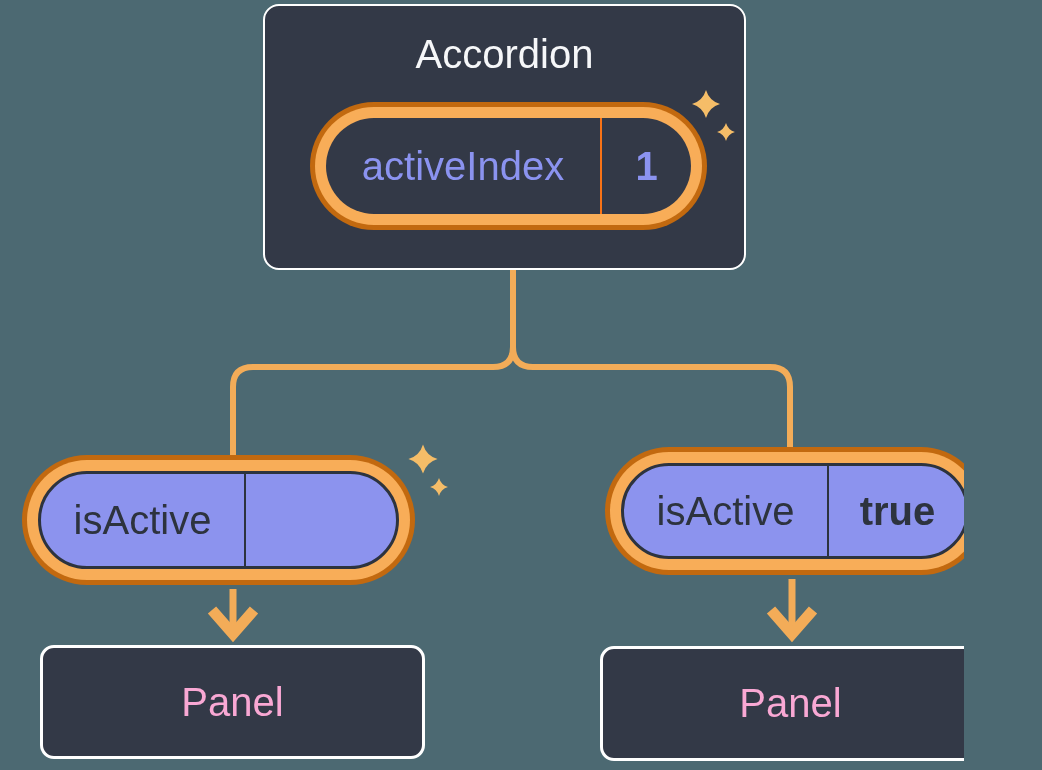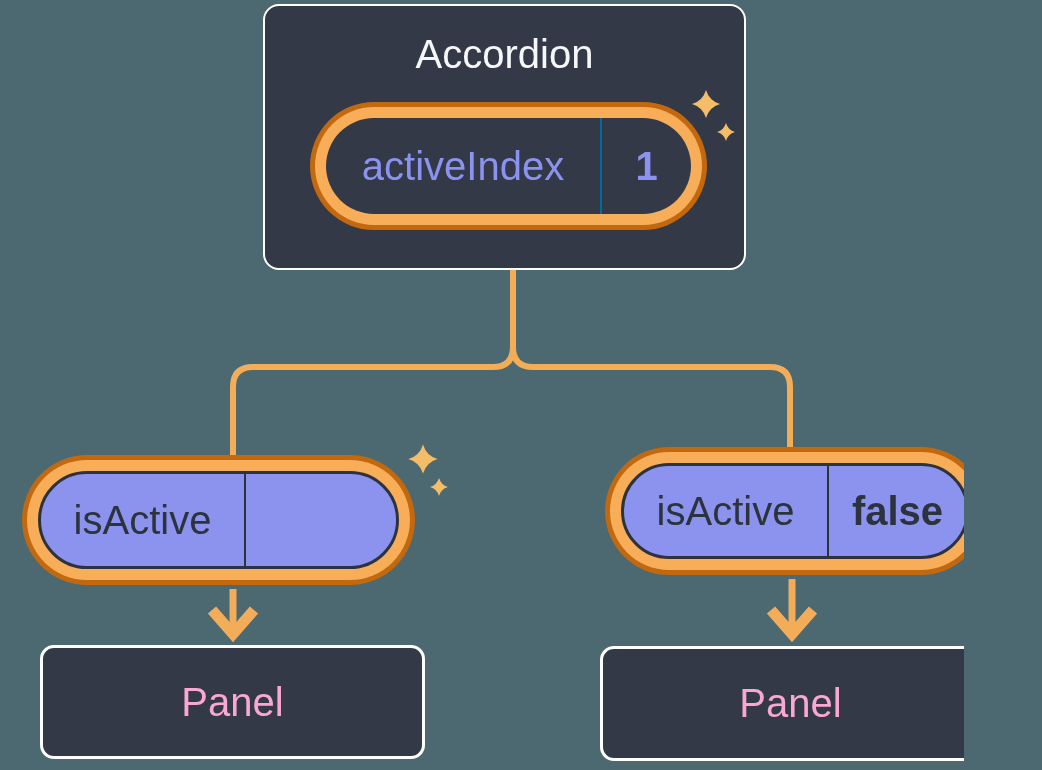--- a/index.html
+++ b/index.html
@@ -93,21 +93,21 @@
     align-items: center;
     justify-content: center;
     font-size: 40px;
     white-space: nowrap;
   }
   .seg-name { flex: 0 0 auto; }
   .seg-value { flex: 1 1 auto; font-weight: 700; }
   .state .seg { color: #8b93f0; }
   .state .seg-name {
     width: 274px;
-    border-right: 2px solid #0369a1;
+    border-right: 2px solid #f97316;
   }
   .prop .seg { color: #2d333e; }
   .prop .seg-name {
     width: 203px;
     border-right: 2px solid #2d333e;
   }
 </style>
 </head>
 <body>
 
@@ -152,21 +152,21 @@
       <div class="pill-body prop">
         <div class="seg seg-name">isActive</div>
       </div>
     </div>
   </div>
 
   <div class="pill-outer" style="left:605px; top:447px; width:380px; height:128px;">
     <div class="pill-mid">
       <div class="pill-body prop">
         <div class="seg seg-name">isActive</div>
-        <div class="seg seg-value">false</div>
+        <div class="seg seg-value">true</div>
       </div>
     </div>
   </div>
 
   <div class="node panel-node" style="left:40px; top:645px; width:385px; height:114px;">
     <div class="node-title">Panel</div>
   </div>
 
   <div class="node panel-node" style="left:600px; top:646px; width:381px; height:115px;">
     <div class="node-title">Panel</div>

